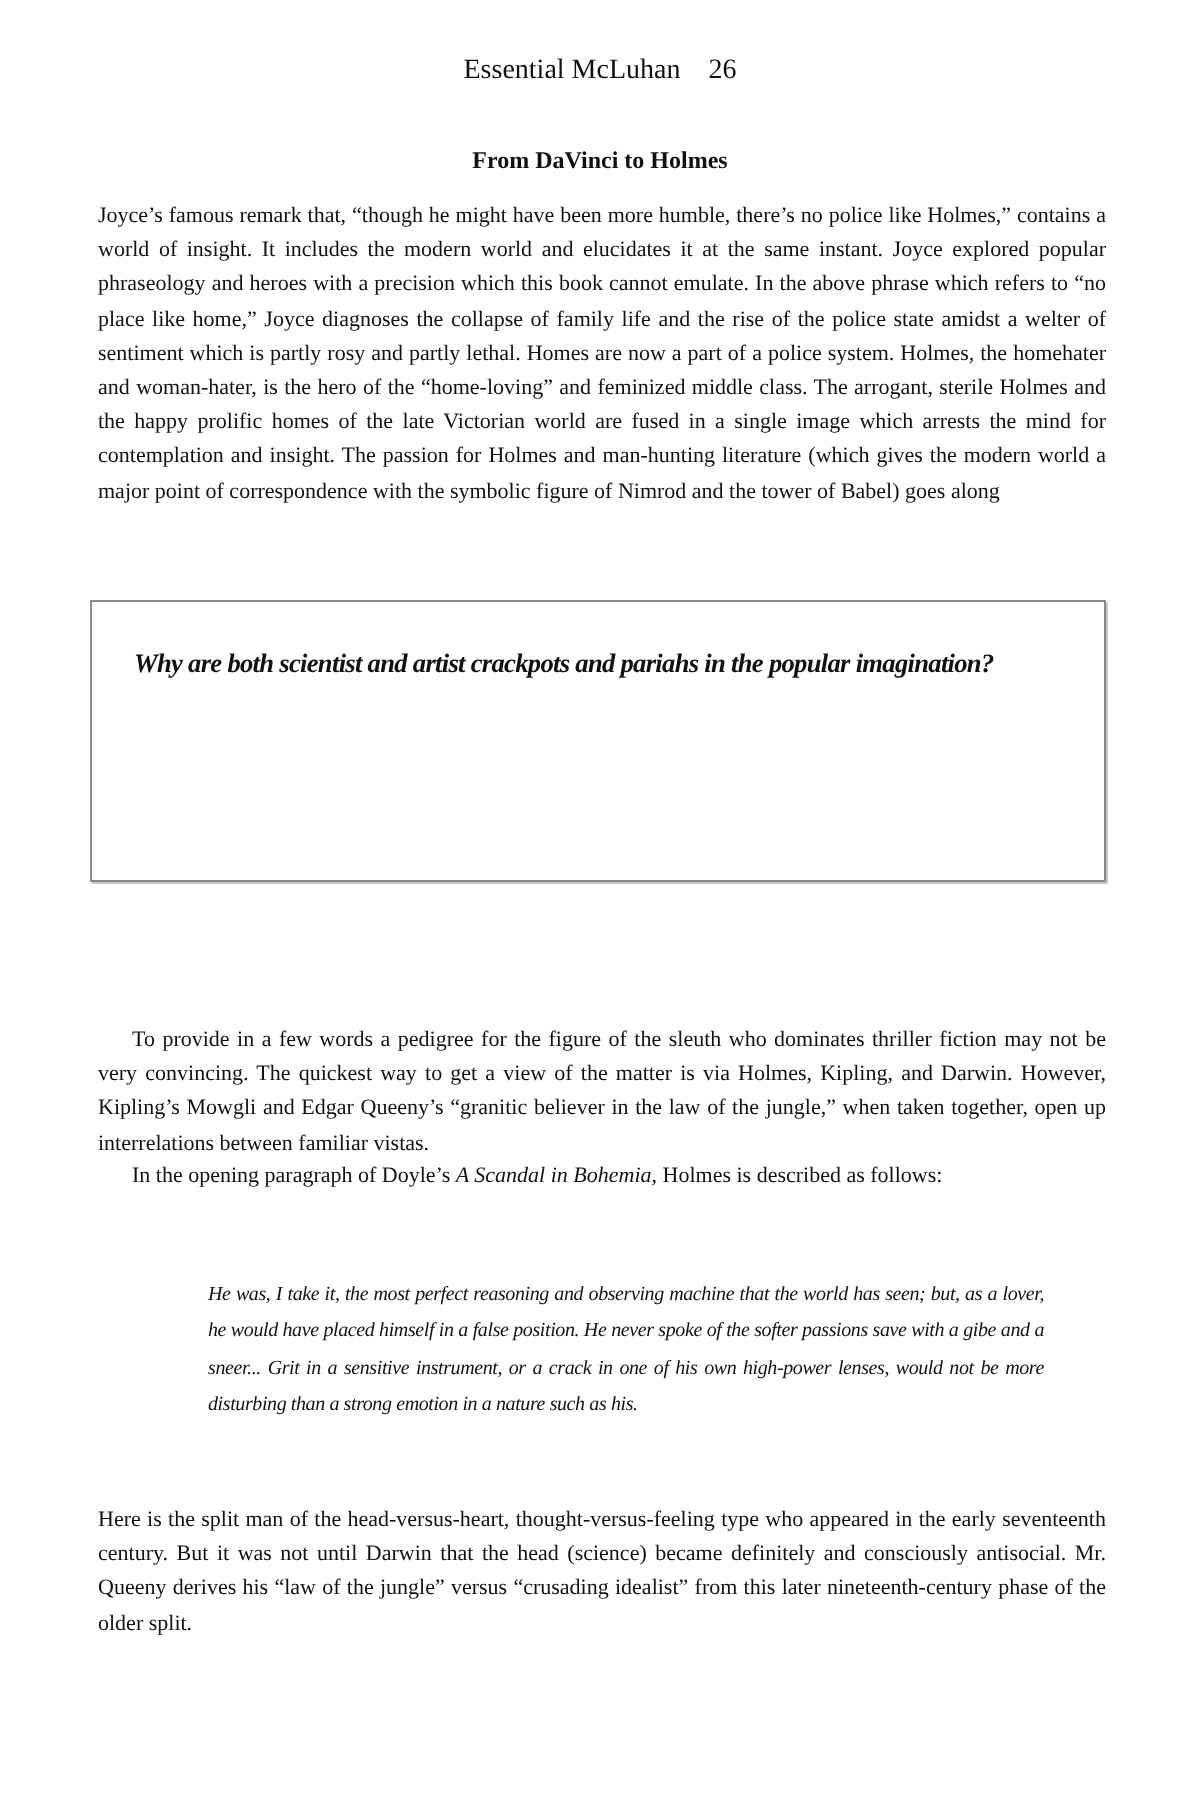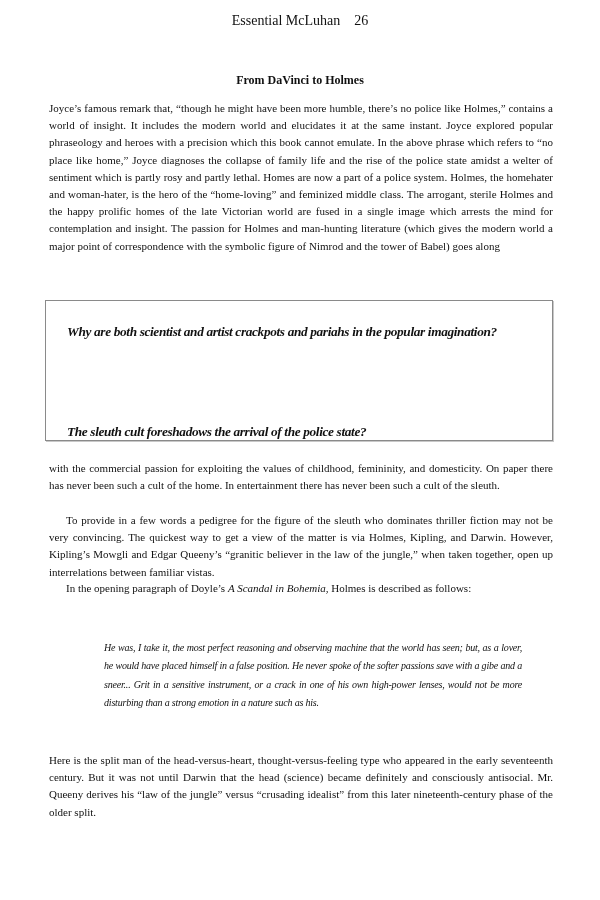--- a/index.html
+++ b/index.html
@@ -3,21 +3,21 @@
 <meta charset="utf-8">
 <style>
   html, body { margin: 0; padding: 0; background: #ffffff; }
   body {
     width: 600px; height: 900px; position: relative; overflow: hidden;
     font-family: "Liberation Serif", "DejaVu Serif", serif;
     color: #111111;
   }
   .page { position: absolute; left: 0; top: 0; width: 600px; height: 900px; }
   .running-head {
-    position: absolute; top: 12px; left: 0; width: 600px;
+    position: absolute; top: 27px; left: 0; width: 600px;
     text-align: center; font-size: 14px; line-height: 18px;
   }
   .running-head .pg { margin-left: 14px; }
   .chapter-title {
     position: absolute; top: 71px; left: 0; width: 600px;
     text-align: center; font-size: 12px; font-weight: bold; line-height: 18px;
   }
   .para {
     position: absolute; left: 49px; width: 504px;
     font-size: 11px; line-height: 17.2px; text-align: justify; margin: 0;
@@ -48,24 +48,22 @@
   <div class="running-head">
     <span>Essential McLuhan</span><span class="pg">26</span>
   </div>
 
   <div class="chapter-title">From DaVinci to Holmes</div>
 
   <p class="para" style="top:100px;">Joyce’s famous remark that, “though he might have been more humble, there’s no police like Holmes,” contains a world of insight. It includes the modern world and elucidates it at the same instant. Joyce explored popular phraseology and heroes with a precision which this book cannot emulate. In the above phrase which refers to “no place like home,” Joyce diagnoses the collapse of family life and the rise of the police state amidst a welter of sentiment which is partly rosy and partly lethal. Homes are now a part of a police system. Holmes, the homehater and woman-hater, is the hero of the “home-loving” and feminized middle class. The arrogant, sterile Holmes and the happy prolific homes of the late Victorian world are fused in a single image which arrests the mind for contemplation and insight. The passion for Holmes and man-hunting literature (which gives the modern world a major point of correspondence with the symbolic figure of Nimrod and the tower of Babel) goes along</p>
 
   <div class="callout">
     <div class="callout-line" style="top:22px;">Why are both scientist and artist crackpots and pariahs in the popular imagination?</div>
-    <div class="callout-line" style="top:122px;">The sleuth cult foreshadows the arrival of the police state?</div>
   </div>
 
-  <p class="para" style="top:460px;">with the commercial passion for exploiting the values of childhood, femininity, and domesticity. On paper there has never been such a cult of the home. In entertainment there has never been such a cult of the sleuth.</p>
 
   <p class="para indent" style="top:512px;">To provide in a few words a pedigree for the figure of the sleuth who dominates thriller fiction may not be very convincing. The quickest way to get a view of the matter is via Holmes, Kipling, and Darwin. However, Kipling’s Mowgli and Edgar Queeny’s “granitic believer in the law of the jungle,” when taken together, open up interrelations between familiar vistas.</p>
 
   <p class="para indent" style="top:580px;"><span>In the opening paragraph of Doyle’s </span><span class="it">A Scandal in Bohemia,</span><span> Holmes is described as follows:</span></p>
 
   <p class="blockquote" style="top:639px;">He was, I take it, the most perfect reasoning and observing machine that the world has seen; but, as a lover, he would have placed himself in a false position. He never spoke of the softer passions save with a gibe and a sneer... Grit in a sensitive instrument, or a crack in one of his own high-power lenses, would not be more disturbing than a strong emotion in a nature such as his.</p>
 
   <p class="para" style="top:752px;">Here is the split man of the head-versus-heart, thought-versus-feeling type who appeared in the early seventeenth century. But it was not until Darwin that the head (science) became definitely and consciously antisocial. Mr. Queeny derives his “law of the jungle” versus “crusading idealist” from this later nineteenth-century phase of the older split.</p>
 
 </div>

